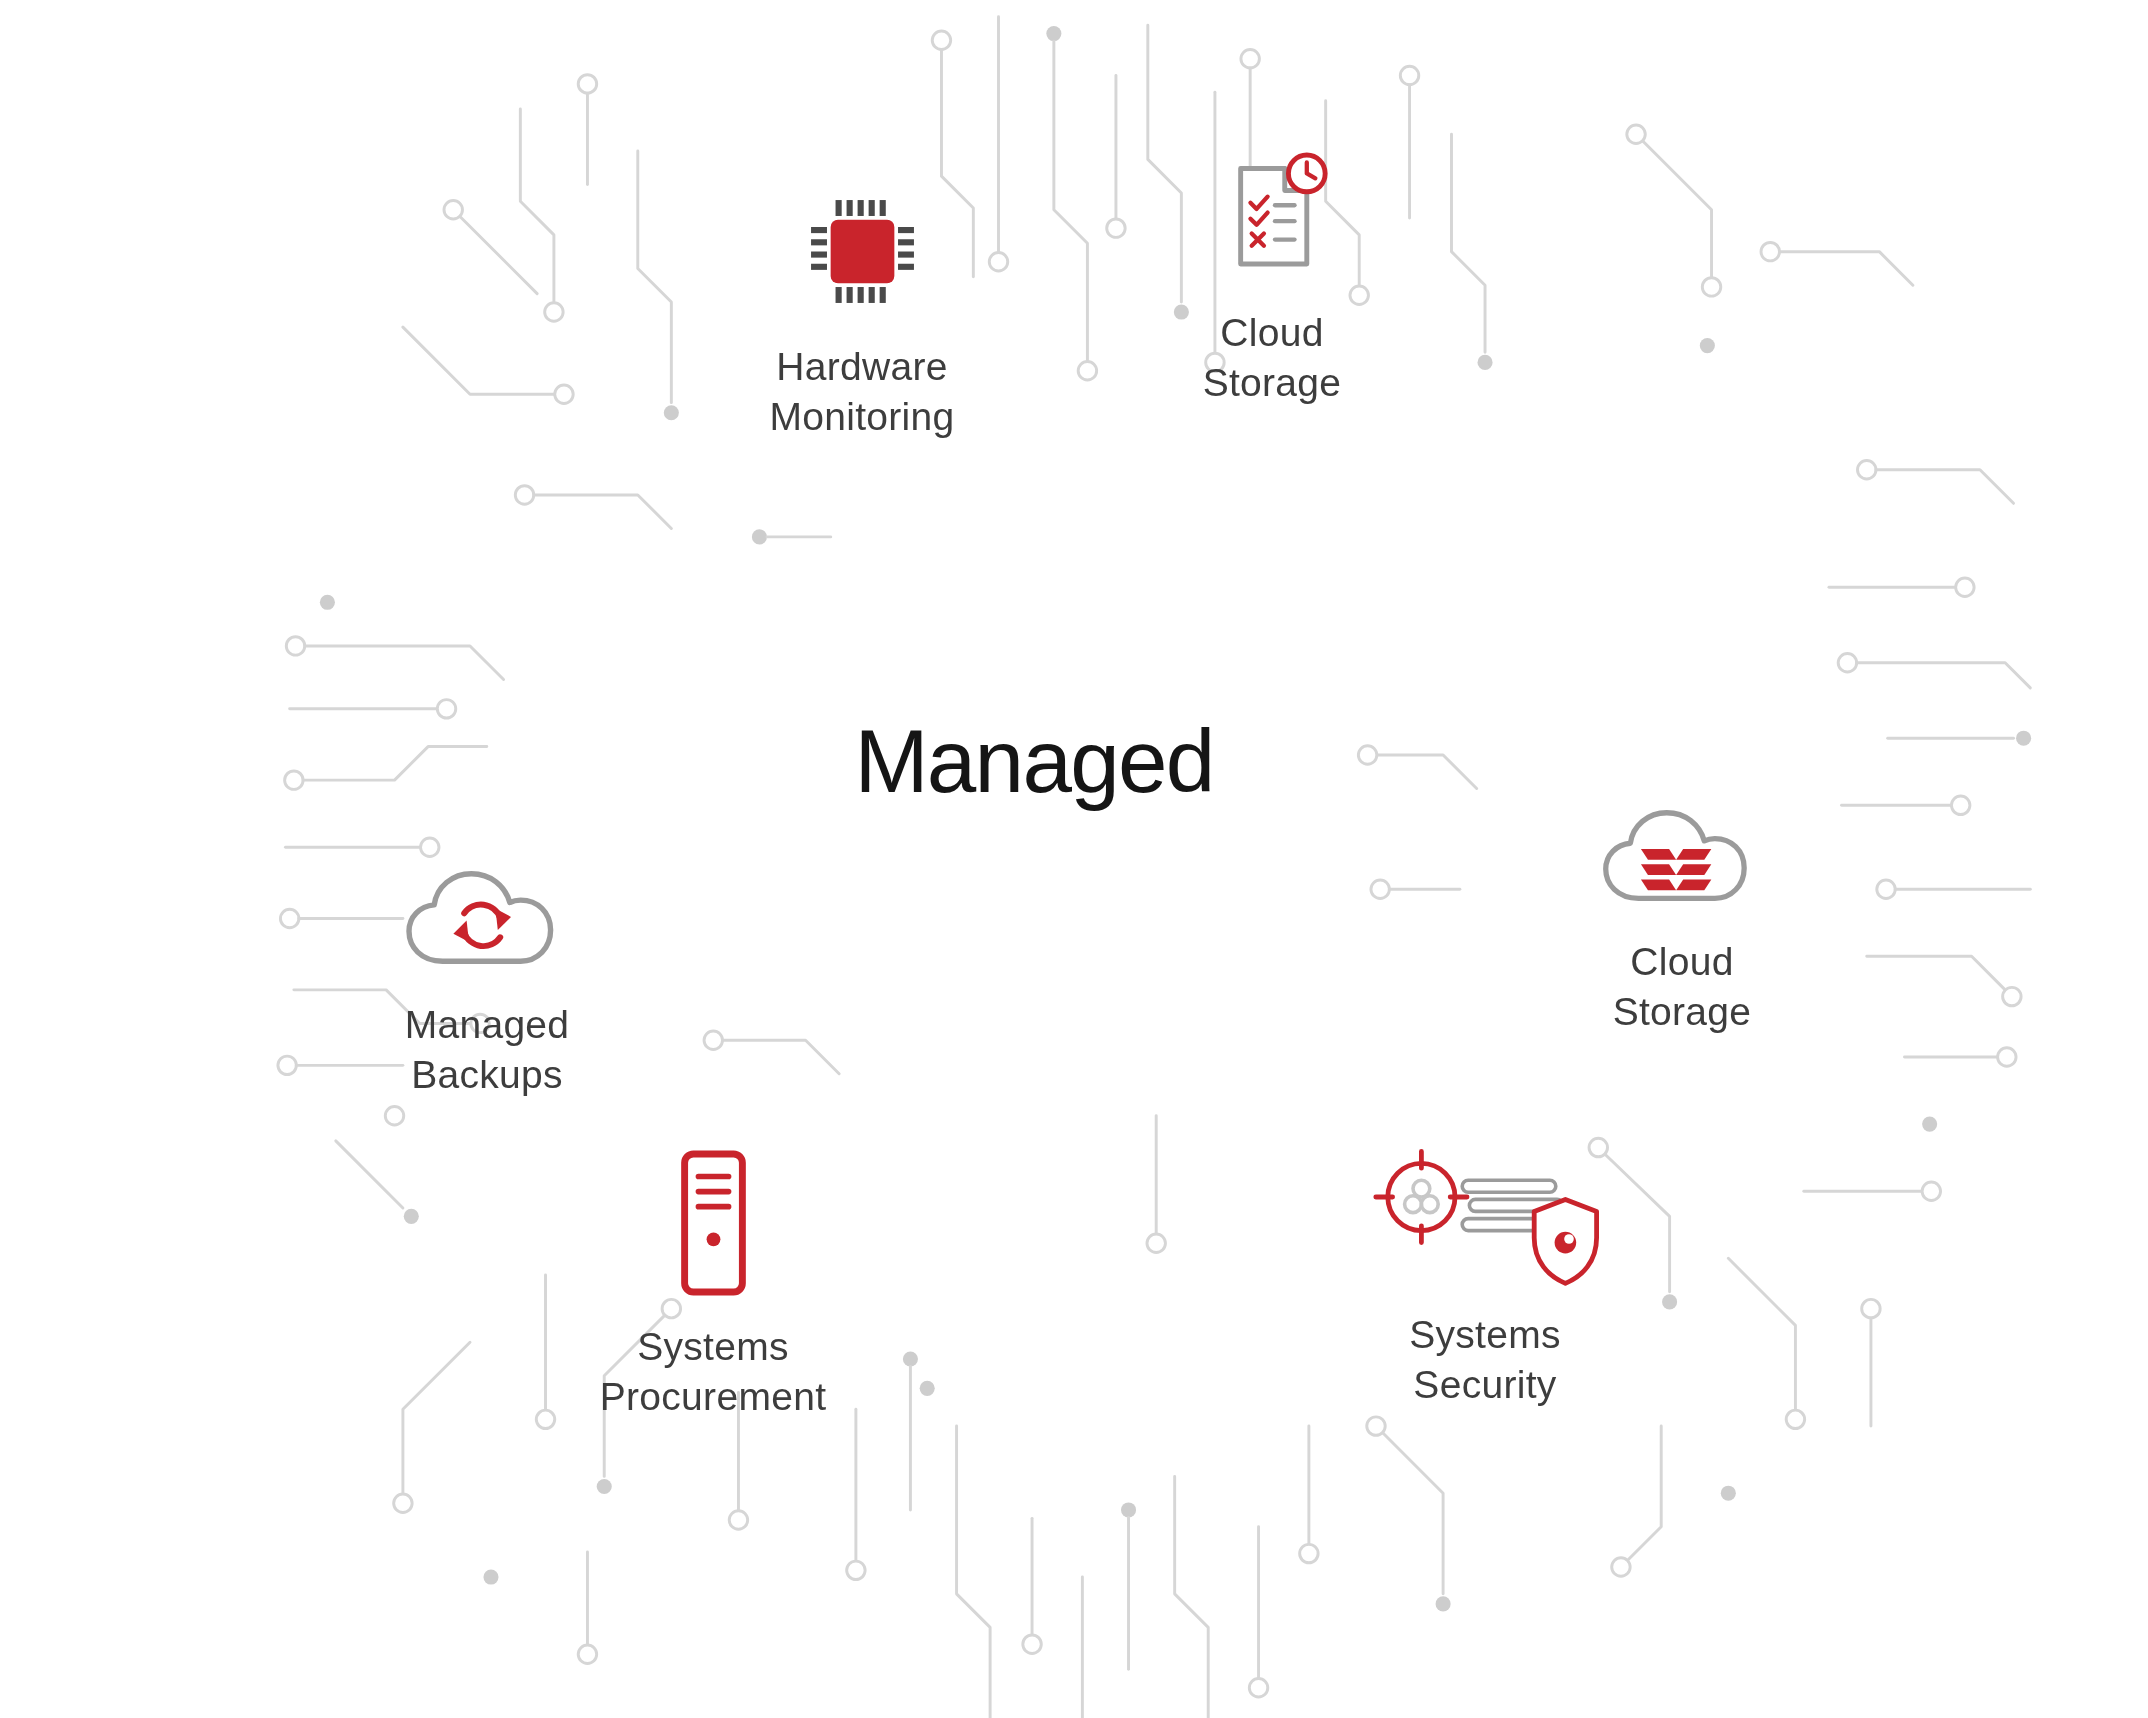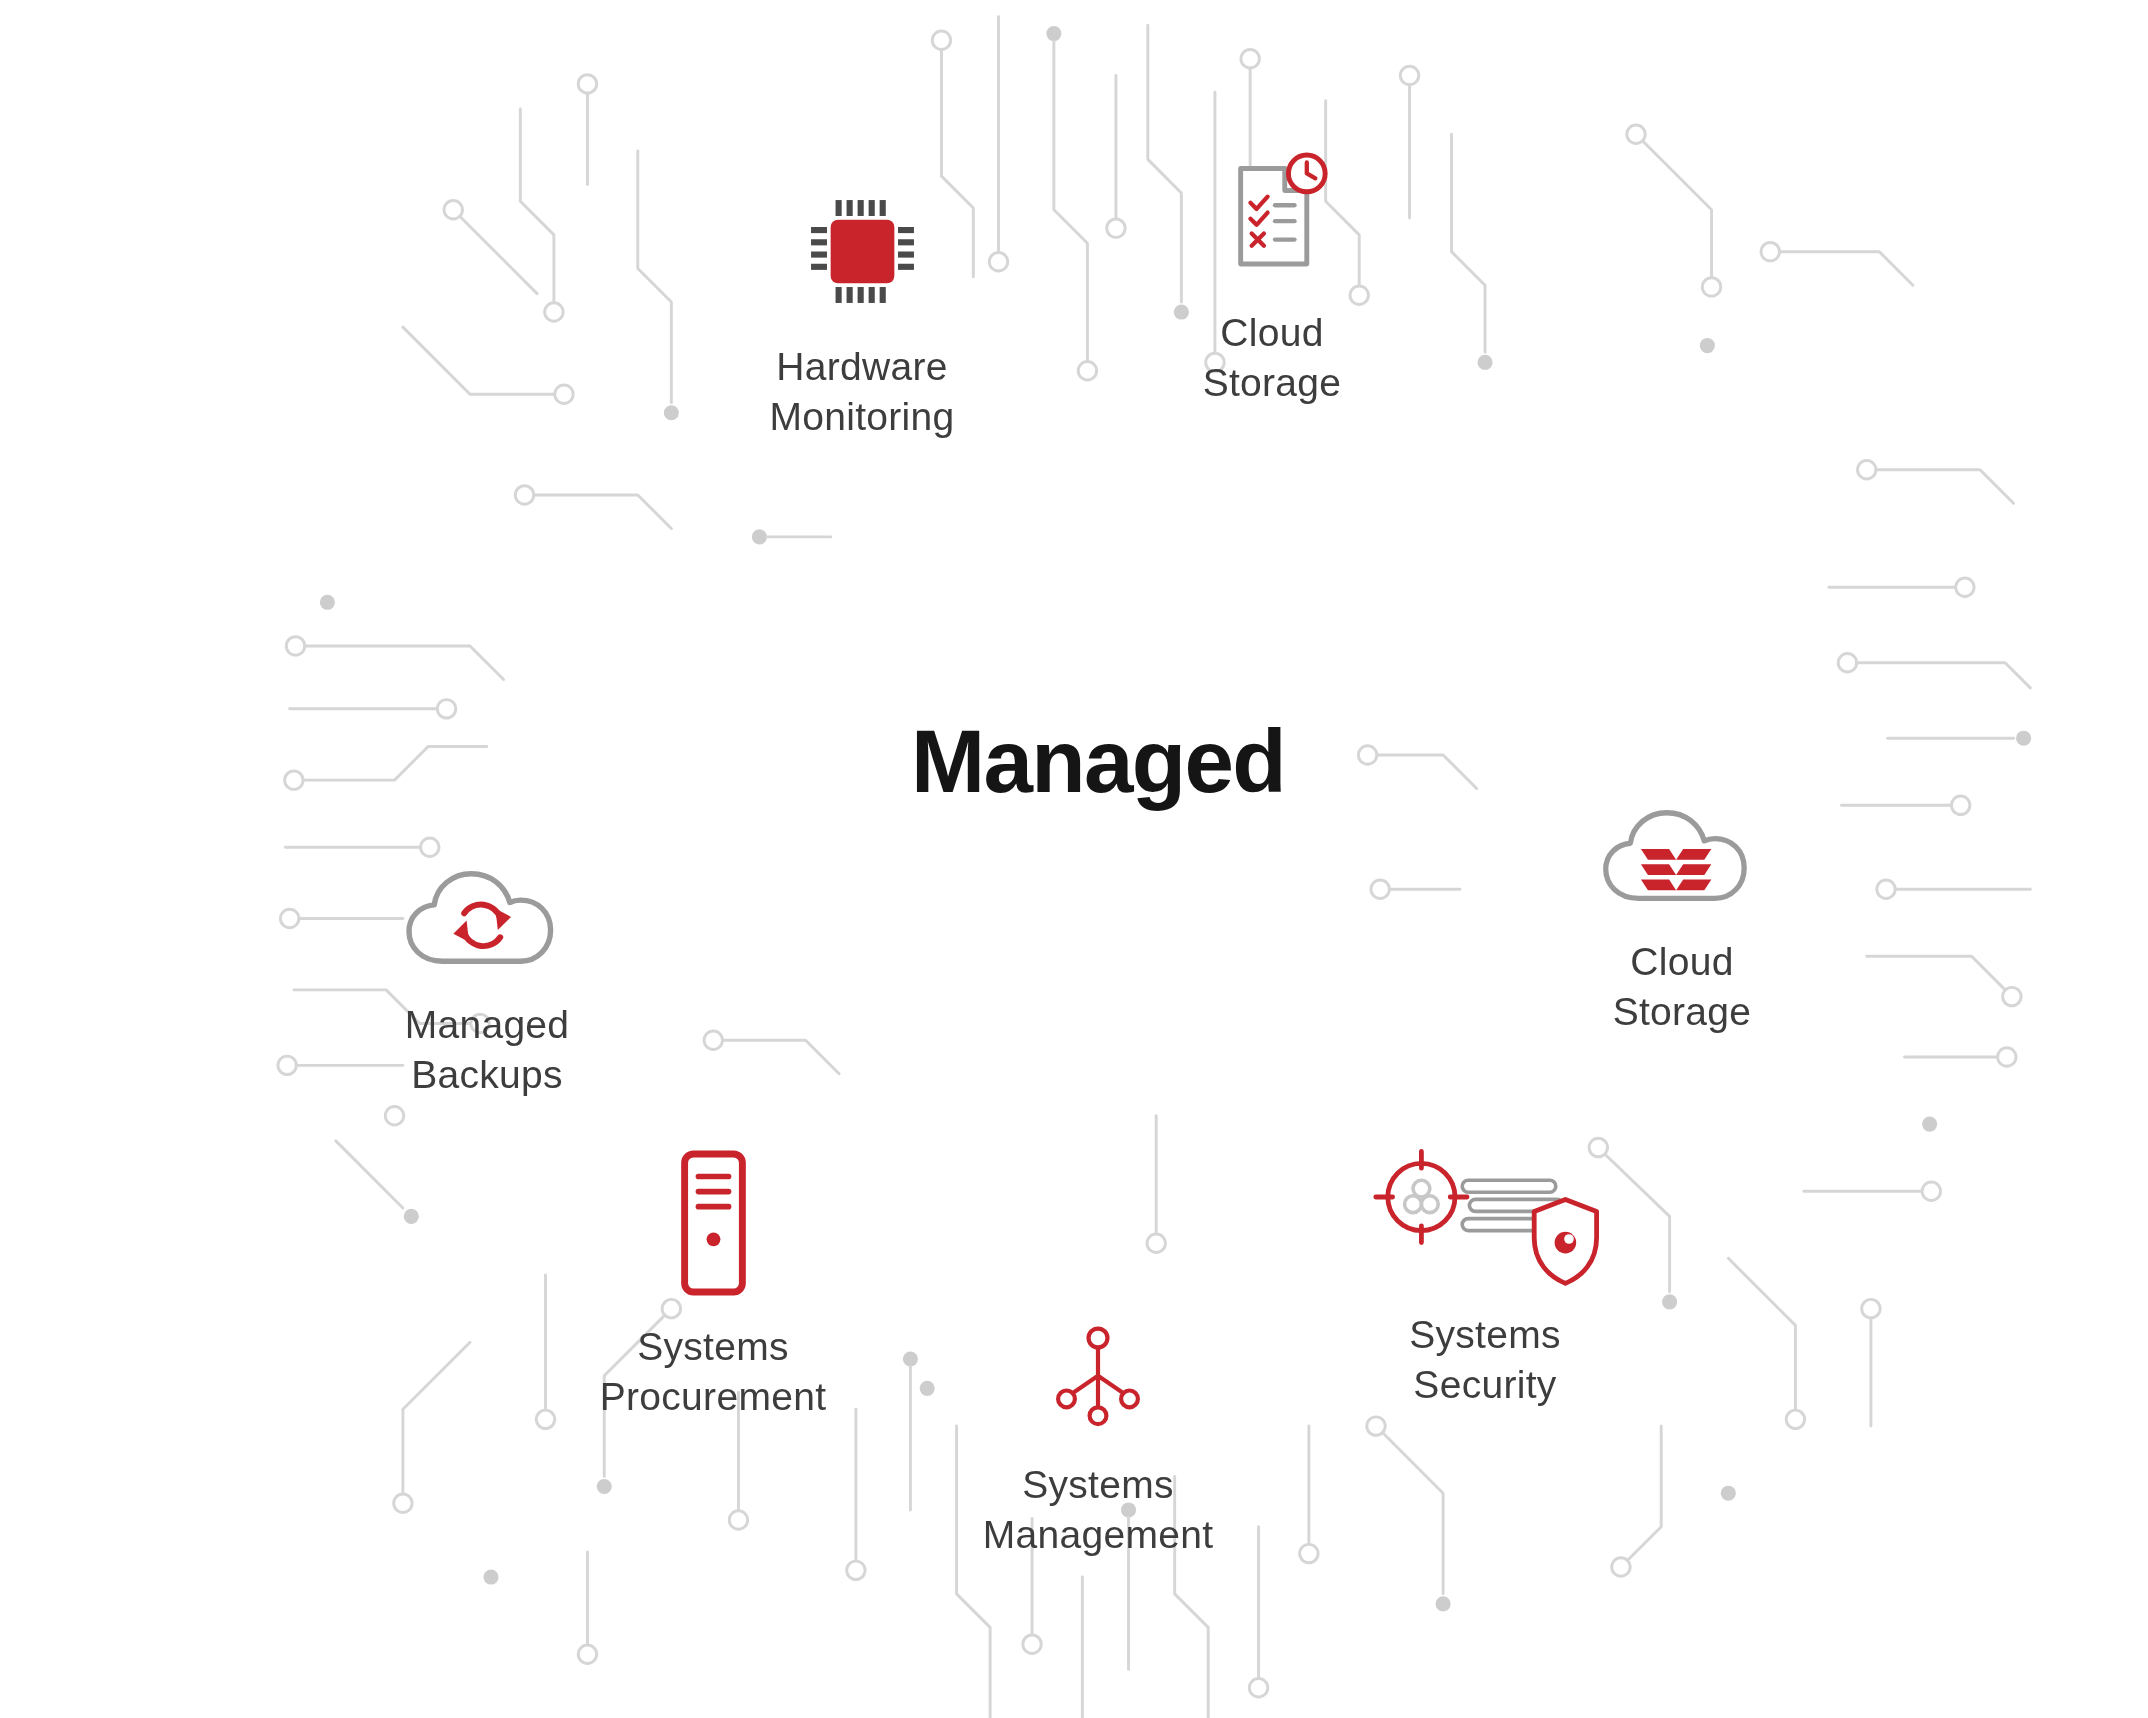--- a/index.html
+++ b/index.html
@@ -15,22 +15,22 @@
   
   .rf  { fill:var(--accent,#c9242c); stroke:none; }
   .rs  { fill:none; stroke:var(--accent,#c9242c); stroke-linecap:round; stroke-linejoin:round; }
   .rsf { fill:#ffffff; stroke:var(--accent,#c9242c); stroke-linecap:round; stroke-linejoin:round; }
   .gs  { fill:none; stroke:var(--icon-gray,#9b9b9b); stroke-linecap:round; stroke-linejoin:round; }
   .gsf { fill:#ffffff; stroke:var(--icon-gray,#9b9b9b); stroke-linecap:round; stroke-linejoin:round; }
   .lgs { fill:none; stroke:#c7c7c7; stroke-linecap:round; stroke-linejoin:round; }
   .df  { fill:#4a4a4a; stroke:none; }
 
   .title {
-    position:absolute; left:1098px; top:710px; transform:translateX(-50%);
-    text-align:center; font-weight:bold; font-size:89px; line-height:1.16;
+    position:absolute; left:1034px; top:710px; transform:translateX(-50%);
+    text-align:center; font-weight:normal; font-size:89px; line-height:1.16;
     color:var(--title-text,#151515); letter-spacing:-1.7px; white-space:nowrap;
   }
 
   .service { position:absolute; width:386px; display:flex; flex-direction:column; align-items:center; gap:17px; }
   .label {
     width:235px; text-align:center; font-size:39px; line-height:1.27;
     color:var(--label-text,#3d3d3d); font-weight:500; letter-spacing:0.3px;
   }
 </style>
 </head>
@@ -267,25 +267,15 @@
 
   <div class="service" style="left:520px;top:1141px">
     <svg width="113" height="164" viewBox="0 0 90 130">
       <rect class="rsf" stroke-width="5.5" x="22" y="10" width="46" height="110" rx="7"></rect>
       <path class="rs" stroke-width="4.5" d="M33,28 H57 M33,40 H57 M33,52 H57"></path>
       <circle class="rf" cx="45" cy="78" r="5.5"></circle>
     </svg>
     <div class="label">Systems Procurement</div>
   </div>
 
-  <div class="service" style="left:905px;top:1317px">
-    <svg width="126" height="126" viewBox="0 0 120 120">
-      <path class="rs" stroke-width="4" d="M60,29 V56 M60,56 L35,73 M60,56 L85,73 M60,56 V85"></path>
-      <circle class="rsf" stroke-width="4" cx="60" cy="20" r="9"></circle>
-      <circle class="rsf" stroke-width="4" cx="30" cy="78" r="8"></circle>
-      <circle class="rsf" stroke-width="4" cx="90" cy="78" r="8"></circle>
-      <circle class="rsf" stroke-width="4" cx="60" cy="94" r="8"></circle>
-    </svg>
-    <div class="label">Systems Management</div>
-  </div>
 
 </div>
 
 
 </body></html>

